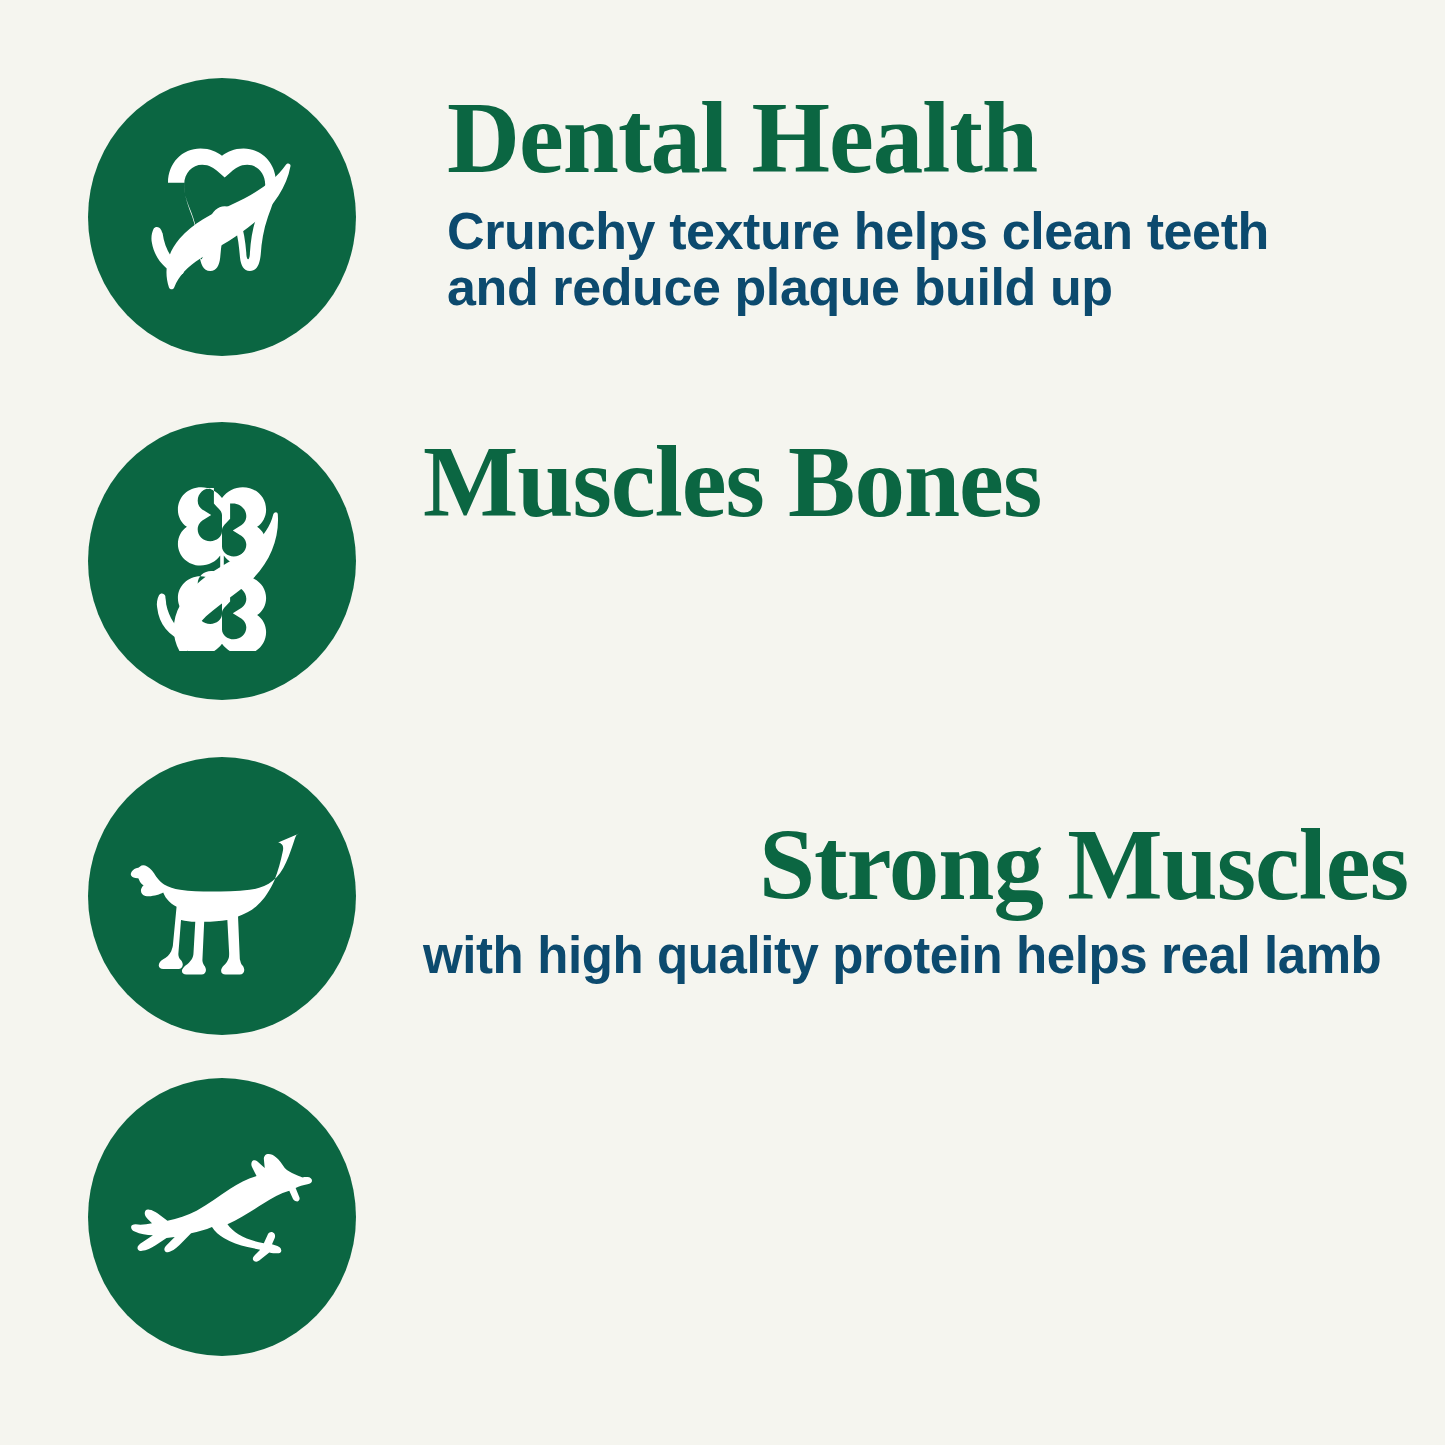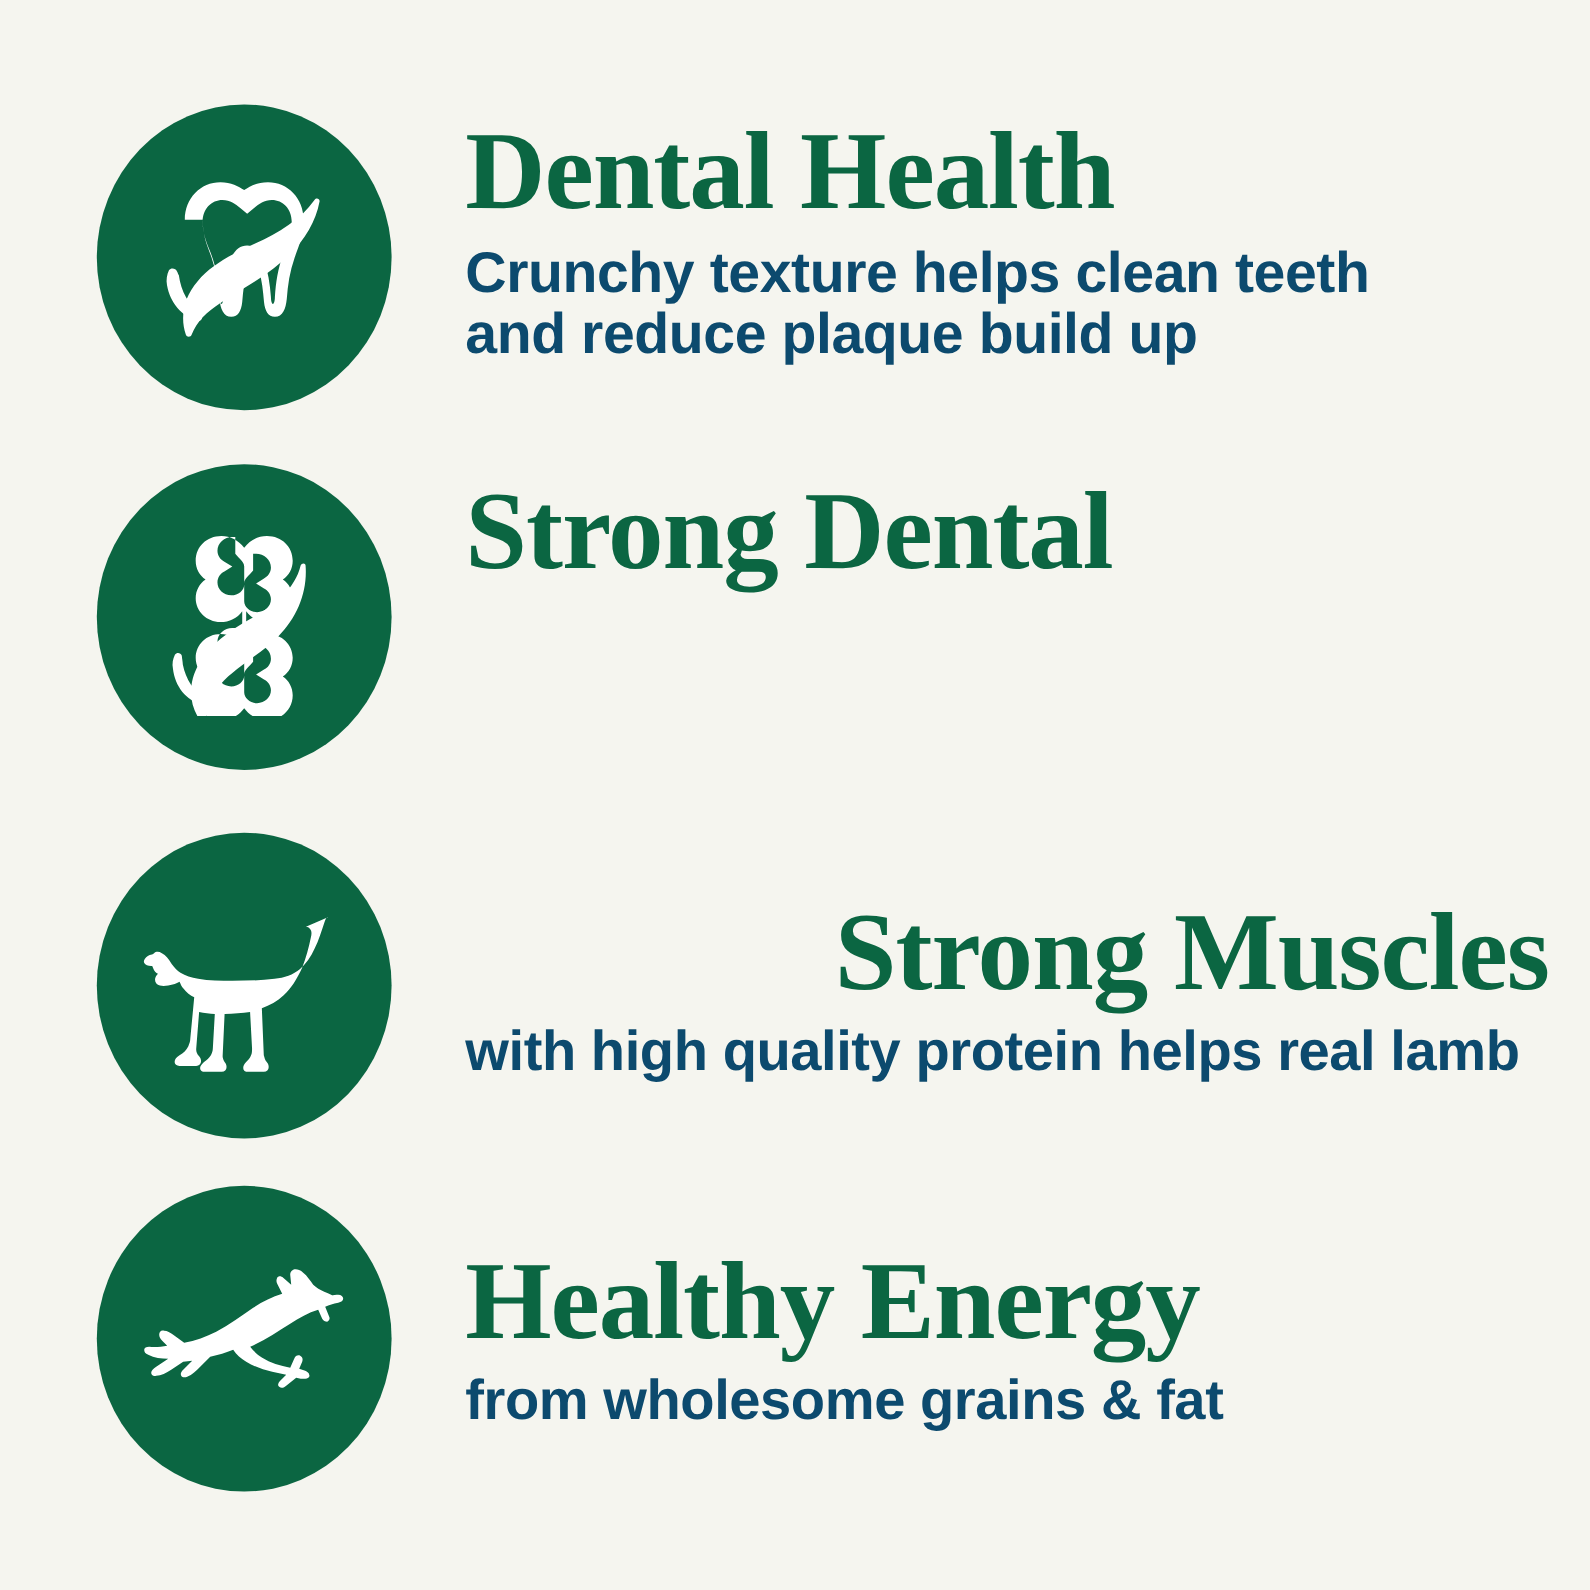--- a/index.html
+++ b/index.html
@@ -24,21 +24,21 @@
   .benefit-row {
     position:absolute;
     left:88px;
     width:1320px;
     height:278px;
     display:flex;
     align-items:flex-start;
   }
 
   
-  .benefit-row.r0 { top:95px;   }
+  .benefit-row.r0 { top:78px;gap:24px;   }
   .benefit-row.r1 { top:422px;  }
   .benefit-row.r2 { top:757px;  }
   .benefit-row.r3 { top:1078px; }
 
   .icon-badge {
     flex:0 0 auto;
     width:268px;
     height:278px;
     border-radius:50%;
     background:#0B6642;
@@ -117,21 +117,21 @@
         <svg width="180" height="180" viewBox="0 0 200 200" aria-hidden="true">
 
           <path fill="#FFFFFF" d="M100 30c-6-8-14-12-23-12-15 0-26 11-26 25 0 8 4 15 10 19-6 4-10 11-10 19 0 13 11 24 25 24 9 0 17-4 22-11v34c-5-7-13-11-22-11-14 0-25 11-25 24 0 8 4 15 10 19-6 4-10 11-10 19 0 14 11 25 26 25 9 0 17-4 23-12 6 8 14 12 23 12 15 0 26-11 26-25 0-8-4-15-10-19 6-4 10-11 10-19 0-13-11-24-25-24-9 0-17 4-22 11v-34c5 7 13 11 22 11 14 0 25-11 25-24 0-8-4-15-10-19 6-4 10-11 10-19 0-14-11-25-26-25-9 0-17 4-23 12zm-9 6c4 5 9 8 9 13v18c0 6-6 11-13 11-8 0-14-6-14-13 0-5 3-9 7-11l8-5-8-5c-4-2-7-6-7-11 0-8 7-14 15-14 1 0 2 0 3 0zm18 0c1 0 2 0 3 0 8 0 15 6 15 14 0 5-3 9-7 11l-8 5 8 5c4 2 7 6 7 11 0 7-6 13-14 13-7 0-13-5-13-11v-18c0-5 5-8 9-13zm-18 92c4 5 9 8 9 13v18c0 6-6 11-13 11-8 0-14-6-14-13 0-5 3-9 7-11l8-5-8-5c-4-2-7-6-7-11 0-8 7-14 15-14 1 0 2 0 3 0zm18 0c1 0 2 0 3 0 8 0 15 6 15 14 0 5-3 9-7 11l-8 5 8 5c4 2 7 6 7 11 0 7-6 13-14 13-7 0-13-5-13-11v-18c0-5 5-8 9-13z"></path>
 
           <path fill="#FFFFFF" d="M162 48c2 26-8 52-28 72-18 18-42 30-58 48-10 11-15 23-14 35 0 3-4 5-6 2-12-16-13-38-2-57 11-20 31-34 52-46 23-13 45-29 51-54 1-3 5-3 5 0z"></path>
           <path fill="#FFFFFF" d="M38 148c3 15 11 27 23 35 3 2 1 7-3 6-17-5-28-19-30-37-1-5 0-10 2-14 2-3 6-2 7 1 0 2 1 6 1 9z"></path>
         </svg>
       </span>
     </div>
     <div class="benefit-text">
-      <div class="benefit-title">Strong Dental</div>
+      <div class="benefit-title">Muscles Bones</div>
     </div>
   </div>
 
   <div class="benefit-row r2">
     <div class="icon-badge">
       <span>
         <svg width="196" height="196" viewBox="0 0 220 200" aria-hidden="true">
 
           <path fill="#FFFFFF" d="M196 30c-2 0-3 2-4 5-3 9-6 19-10 27-4 9-9 16-15 21-7 6-16 9-26 10-14 2-29 2-43 2-12 0-24 0-35-2-7-1-13-3-18-6-3-2-6-5-9-9-3-5-6-9-10-11-3-2-6-2-8 0-2 1-3 4-3 7 0 3 1 6 2 8 1 3 3 5 5 6-2 2-3 4-3 6 0 3 2 5 5 6 4 1 9 0 13-1 3-1 5-2 7-3 1 2 2 5 4 7 3 4 7 7 11 9l-4 42c0 3-1 5-2 8-2 4-5 7-9 9-3 2-5 4-5 7 0 2 2 4 5 4h17c3 0 5-2 5-5 0-2-1-4-2-5-2-2-3-4-3-7l3-38c5 1 11 2 16 2l-2 35c0 3-1 5-2 7-2 3-4 5-7 7-2 2-4 4-4 6 0 3 2 4 5 4h17c3 0 5-2 5-5 0-2-1-4-2-5-1-2-2-4-2-6l2-43c9 0 18-1 26-2l2 37c0 3 0 5-1 7-1 3-3 5-5 7-2 2-3 4-3 6 0 3 2 4 5 4h16c3 0 5-2 5-5 0-2-1-4-2-5-2-2-2-4-3-7l-2-48c8-3 16-7 22-13 8-7 14-17 19-28 4-10 7-21 9-31 1-4 1-7-1-9-1-1-2-2-4-2z"></path>
 
@@ -147,19 +147,15 @@
 
   <div class="benefit-row r3">
     <div class="icon-badge">
       <span>
         <svg width="200" height="200" viewBox="0 0 220 160" aria-hidden="true">
 
           <path fill="#FFFFFF" d="M204 40c-4-3-9-5-14-7-4-2-8-4-11-7-3-4-6-9-10-12-3-3-7-4-10-3-2 1-3 3-3 5l1 10-8-7c-2-2-5-2-6 0-1 2-1 4 0 6l5 10c-10 3-20 8-29 14-12 8-24 17-37 24-10 5-21 9-32 11l-11-8c-3-2-6-4-9-4-3-1-5 1-5 4 0 2 1 4 3 6l5 5c-6 1-12 2-18 1-3 0-5 1-5 3s1 4 4 5c6 3 13 4 20 4l-12 8c-3 2-5 4-5 6 0 2 2 4 5 3 5 0 10-3 15-6l12-8c3 0 6-1 9-1l-9 9c-2 2-3 4-2 6 1 2 4 2 6 1 5-2 9-6 13-10l10-10c8-2 16-4 23-7 3 5 8 9 13 12 8 5 17 8 26 10l14 3-6 6c-2 2-3 5-1 6 2 2 5 1 7-1l10-8c3 1 6 1 9 1 3 0 5-2 4-4 0-2-2-3-4-4l-6-2 3-7c1-3 0-5-2-6-2-1-5 0-6 3l-4 9c-10-2-20-5-28-10-5-3-9-7-12-11 14-6 27-15 40-23 9-6 18-11 28-14l4 9c1 2 3 3 5 3 2-1 3-3 2-5l-4-10c4-2 8-3 13-4 3-1 5-2 5-4 0-2-2-4-5-4-2 0-5 0-7 1z"></path>
         </svg>
       </span>
     </div>
-    <div class="benefit-text">
-      <div class="benefit-title">Healthy Energy</div>
-      <div class="benefit-desc">from wholesome grains &amp; fat</div>
-    </div>
   </div>
 
 </div>
 
 </body></html>

